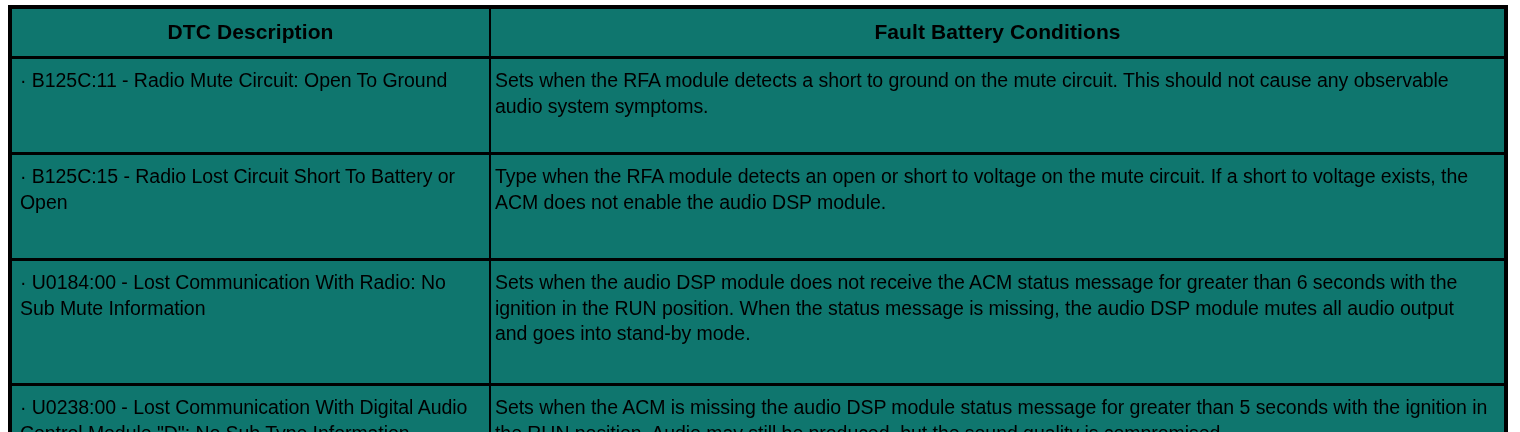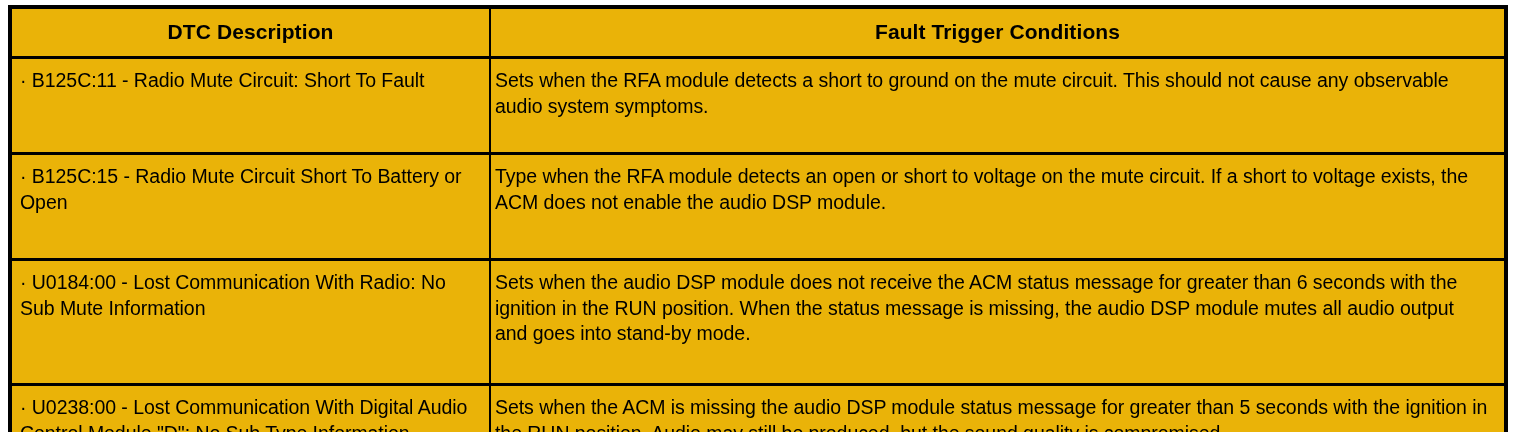--- a/index.html
+++ b/index.html
@@ -29,21 +29,21 @@
     table-layout: fixed;
     border: 4px solid #000000;
   }
   .dtc-table col.col-desc { width: 480px; }
   .dtc-table col.col-cond { width: 1016px; }
 
   .dtc-table th,
   .dtc-table td {
     border: 0;
     vertical-align: top;
-    background: #eab308;
+    background: #0f766e;
   }
   
   .dtc-table th.cell-desc,
   .dtc-table td.cell-desc {
     border-right: 2px solid #000000;
   }
   
   .dtc-table thead th {
     border-bottom: 3px solid #000000;
   }
@@ -91,35 +91,35 @@
 <div class="page">
 
   <table class="dtc-table">
     <colgroup>
       <col class="col-desc">
       <col class="col-cond">
     </colgroup>
     <thead>
       <tr>
         <th class="cell-desc">DTC Description</th>
-        <th class="cell-cond">Fault Trigger Conditions</th>
+        <th class="cell-cond">Fault Battery Conditions</th>
       </tr>
     </thead>
     <tbody>
       <tr class="row-1">
         <td class="cell-desc">
-          <span class="cell-text">· B125C:11 - Radio Mute Circuit: Short To Fault</span>
+          <span class="cell-text">· B125C:11 - Radio Mute Circuit: Open To Ground</span>
         </td>
         <td class="cell-cond">
           <span class="cell-text">Sets when the RFA module detects a short to ground on the mute circuit. This should not cause any observable audio system symptoms.</span>
         </td>
       </tr>
       <tr class="row-2">
         <td class="cell-desc">
-          <span class="cell-text">· B125C:15 - Radio Mute Circuit Short To Battery or Open</span>
+          <span class="cell-text">· B125C:15 - Radio Lost Circuit Short To Battery or Open</span>
         </td>
         <td class="cell-cond">
           <span class="cell-text">Type when the RFA module detects an open or short to voltage on the mute circuit. If a short to voltage exists, the ACM does not enable the audio DSP module.</span>
         </td>
       </tr>
       <tr class="row-3">
         <td class="cell-desc">
           <span class="cell-text">· U0184:00 - Lost Communication With Radio: No Sub Mute Information</span>
         </td>
         <td class="cell-cond">

